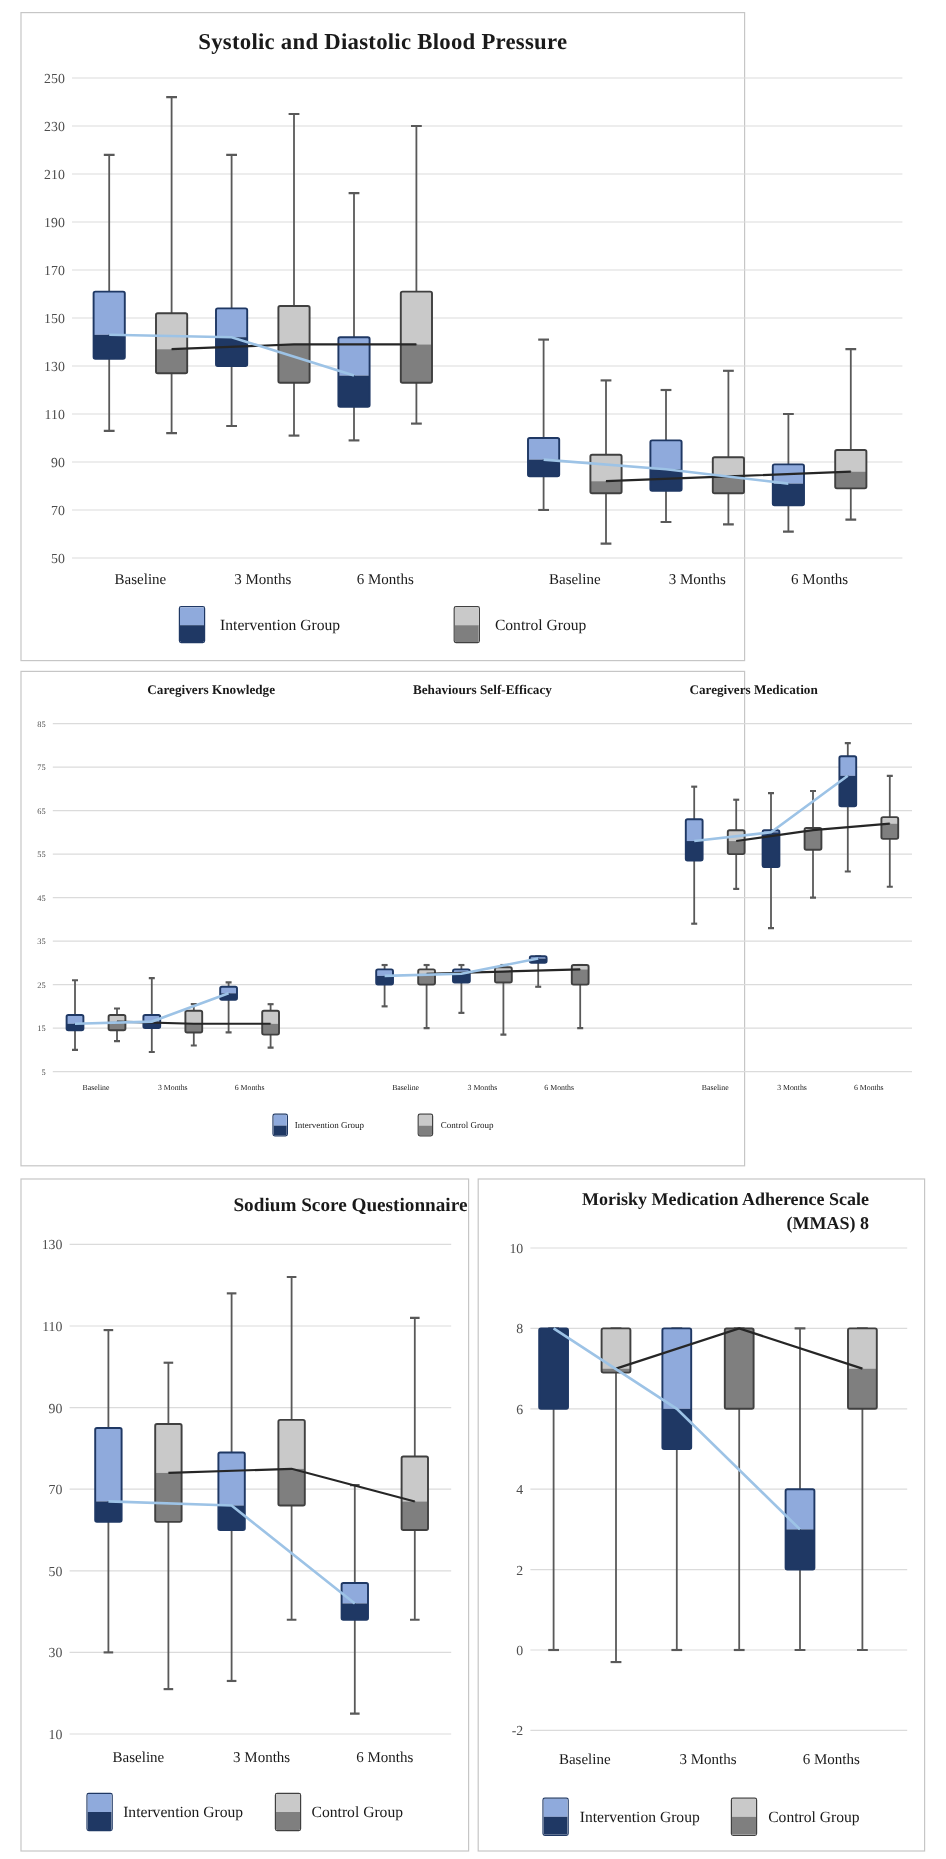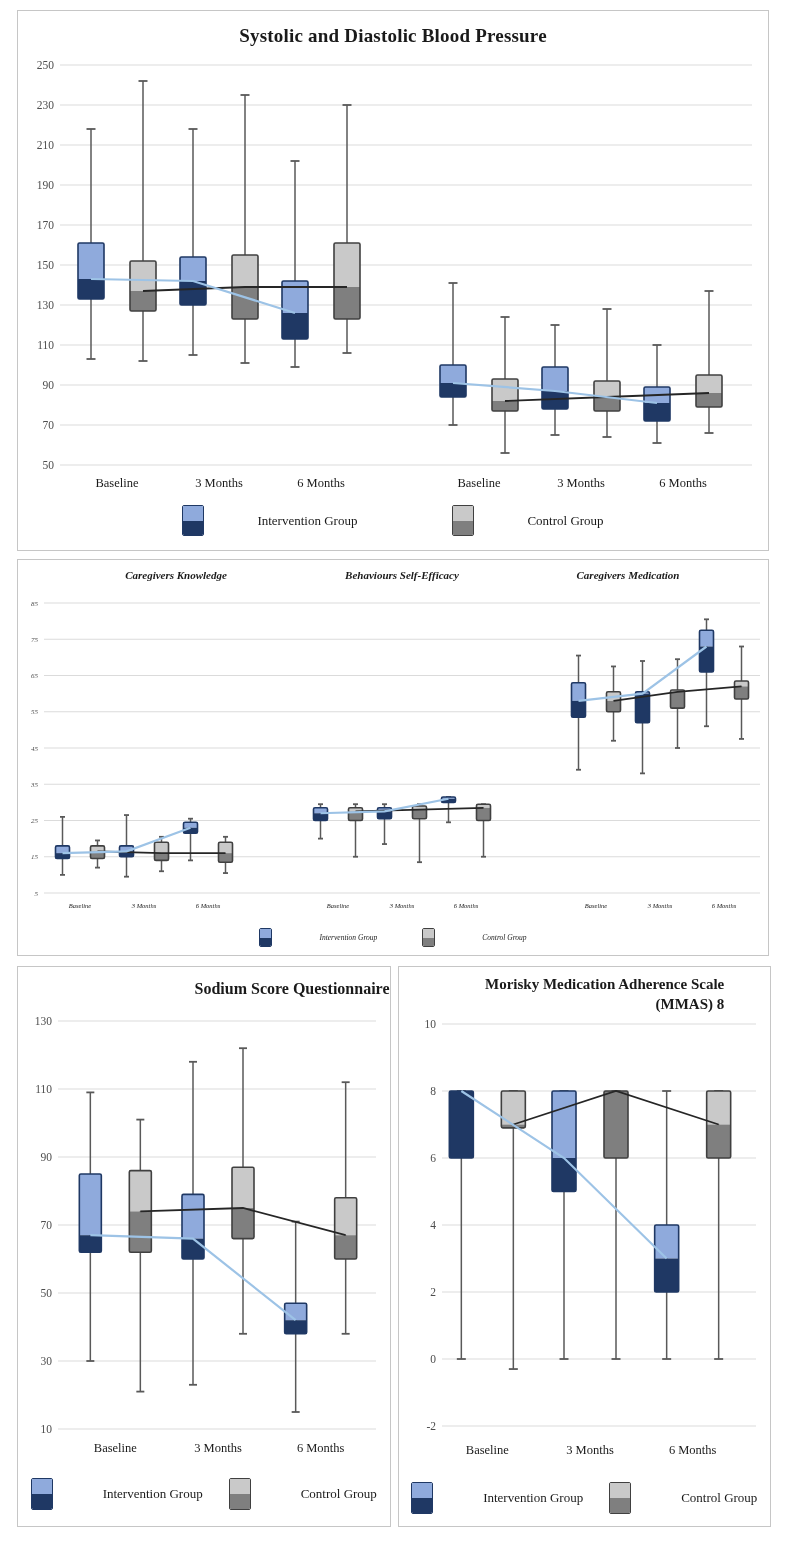--- a/index.html
+++ b/index.html
@@ -6,21 +6,21 @@
   body {
     width: 788px;
     background: #ffffff;
     font-family: "Liberation Serif", serif;
     color: #1a1a1a;
   }
   .wrap { padding: 10px 17px 8px; }
   .panel {
     background: #ffffff;
     border: 1px solid #c6c6c6;
-    width: 752px;
+    width: 604px;
   }
   .panel + .panel { margin-top: 8px; }
   h1.chart-title {
     font-size: 19px;
     font-weight: bold;
     text-align: center;
     margin: 14px 0 4px;
     letter-spacing: 0.2px;
   }
   h2.chart-title {
@@ -29,42 +29,42 @@
     text-align: right;
     margin: 12px auto 0;
     line-height: 1.3;
   }
   h2.chart-title.mmas { font-size: 15px; max-width: 280px; margin-top: 8px; }
   svg { display: block; }
   svg text { font-family: "Liberation Serif", serif; }
   #svg-bp { margin: 4px auto 0; }
   #svg-sodium { margin: 10px auto 0; }
   #svg-mmas { margin: 0 auto; }
-  .panel-mid { position: relative; padding-top: 32px; padding-bottom: 2px; font-style: italic; }
+  .panel-mid { position: relative; padding-top: 32px; padding-bottom: 18px; }
   #svg-caregivers { margin: 0 auto; }
   .mid-title {
     position: absolute;
     top: 9px;
     width: 220px;
     text-align: center;
     font-size: 11px;
     font-weight: bold;
   }
   .mid-title.t0 { left: 48px; }
   .mid-title.t1 { left: 274px; }
   .mid-title.t2 { left: 500px; }
   .row { display: flex; gap: 7px; margin-top: 10px; }
   .row .panel { width: calc(50% - 3.5px); margin-top: 0; }
   
   .legend {
     display: flex;
     justify-content: center;
     align-items: center;
   }
-  .legend-item { display: flex; align-items: center; gap: 41px; }
+  .legend-item { display: flex; align-items: center; }
   .swatch {
     display: inline-block;
     border: 1.5px solid #404040;
     border-radius: 2px;
     overflow: hidden;
     flex: none;
   }
   .swatch i { display: block; height: 50%; }
   .swatch.i { border-color: var(--intervention-border); }
   .swatch.i .top { background: var(--intervention-light); }

